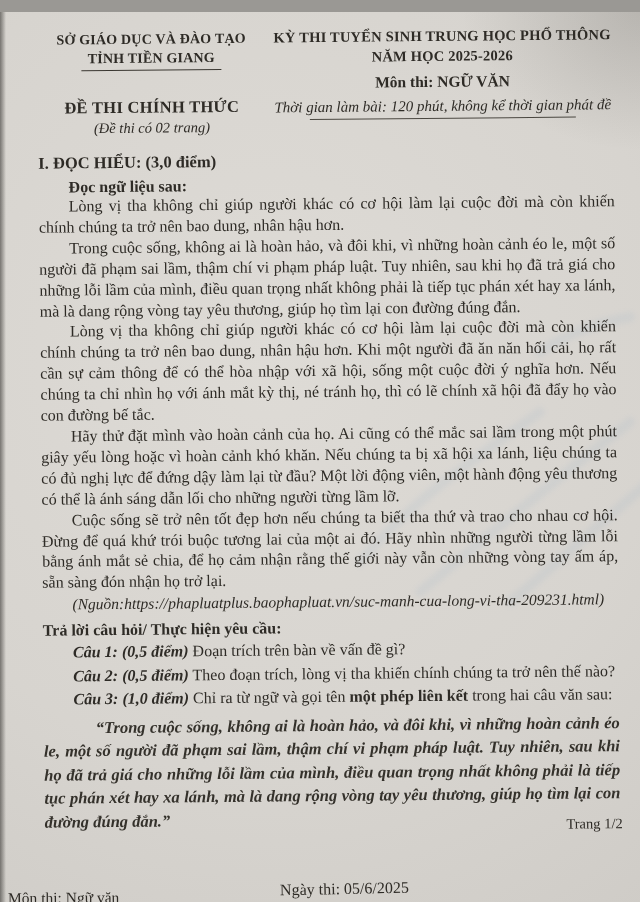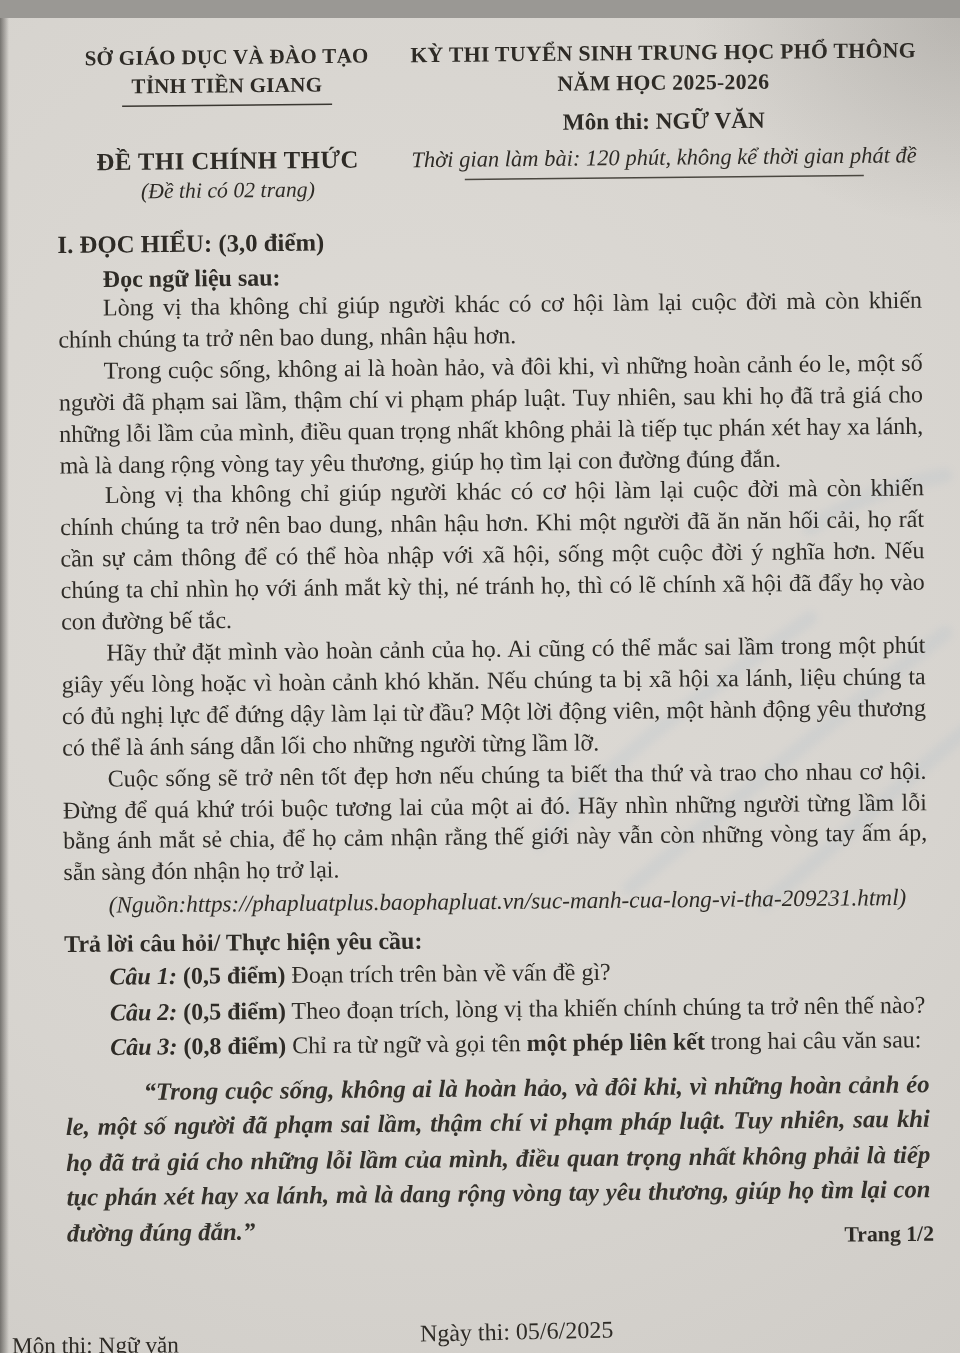--- a/index.html
+++ b/index.html
@@ -48,27 +48,27 @@
   p.body-par{
     margin:0;font-size:16px;line-height:20.9px;text-align:justify;text-indent:30px;
   }
   p.source{
     margin:0;font-size:15.5px;line-height:21px;font-style:italic;text-indent:30px;
     word-break:break-all;text-align:left;
   }
   .answer-intro{font-weight:bold;font-size:16px;margin-top:7px;}
   p.question{margin:2px 0 0 0;font-size:16px;line-height:21.5px;text-align:justify;text-indent:30px;}
   .qlabel{font-weight:bold;font-style:italic;}
-  .qpoints{font-weight:bold;}
+  .qpoints{font-weight:bold;font-style:italic;}
   .qbold{font-weight:bold;}
   p.quote{
     margin:6px 0 0 0;font-size:16.5px;line-height:23.5px;
     font-style:italic;font-weight:bold;text-align:justify;text-indent:52px;color:#34312b;
   }
-  .page-num{position:absolute;right:22px;bottom:-4px;font-size:14.5px;font-weight:bold;}
+  .page-num{position:absolute;right:22px;bottom:-4px;font-size:14.5px;}
 
   
   .footer-left{position:absolute;left:8px;bottom:7px;font-size:15.5px;transform:rotate(-0.4deg);}
   .footer-center{position:absolute;left:280px;bottom:16px;font-size:16px;transform:rotate(-1.2deg);}
 </style>
 </head>
 <body>
 
 <div class="page">
 
@@ -114,21 +114,21 @@
     <p class="body-par">Hãy thử đặt mình vào hoàn cảnh của họ. Ai cũng có thể mắc sai lầm trong một phút giây yếu lòng hoặc vì hoàn cảnh khó khăn. Nếu chúng ta bị xã hội xa lánh, liệu chúng ta có đủ nghị lực để đứng dậy làm lại từ đầu? Một lời động viên, một hành động yêu thương có thể là ánh sáng dẫn lối cho những người từng lầm lỡ.</p>
     <p class="body-par">Cuộc sống sẽ trở nên tốt đẹp hơn nếu chúng ta biết tha thứ và trao cho nhau cơ hội. Đừng để quá khứ trói buộc tương lai của một ai đó. Hãy nhìn những người từng lầm lỗi bằng ánh mắt sẻ chia, để họ cảm nhận rằng thế giới này vẫn còn những vòng tay ấm áp, sẵn sàng đón nhận họ trở lại.</p>
     <p class="source">(Nguồn:https://phapluatplus.baophapluat.vn/suc-manh-cua-long-vi-tha-209231.html)</p>
 
     <div class="answer-intro">Trả lời câu hỏi/ Thực hiện yêu cầu:</div>
 
     <p class="question"><span class="qlabel">Câu 1:</span> <span class="qpoints">(0,5 điểm)</span> <span>Đoạn trích trên bàn về vấn đề gì?</span></p>
 
     <p class="question"><span class="qlabel">Câu 2:</span> <span class="qpoints">(0,5 điểm)</span> <span>Theo đoạn trích, lòng vị tha khiến chính chúng ta trở nên thế nào?</span></p>
 
-    <p class="question"><span class="qlabel">Câu 3:</span> <span class="qpoints">(0,8 điểm)</span> <span><span>Chỉ ra từ ngữ và gọi tên </span><span class="qbold">một phép liên kết</span><span> trong hai câu văn sau:</span></span></p>
+    <p class="question"><span class="qlabel">Câu 3:</span> <span class="qpoints">(1,0 điểm)</span> <span><span>Chỉ ra từ ngữ và gọi tên </span><span class="qbold">một phép liên kết</span><span> trong hai câu văn sau:</span></span></p>
 
     <p class="quote">“Trong cuộc sống, không ai là hoàn hảo, và đôi khi, vì những hoàn cảnh éo le, một số người đã phạm sai lầm, thậm chí vi phạm pháp luật. Tuy nhiên, sau khi họ đã trả giá cho những lỗi lầm của mình, điều quan trọng nhất không phải là tiếp tục phán xét hay xa lánh, mà là dang rộng vòng tay yêu thương, giúp họ tìm lại con đường đúng đắn.”</p>
 
     <div class="page-num">Trang 1/2</div>
   </div>
 
   <div class="footer-left">Môn thi: Ngữ văn</div>
   <div class="footer-center">Ngày thi: 05/6/2025</div>
 
 </div>

